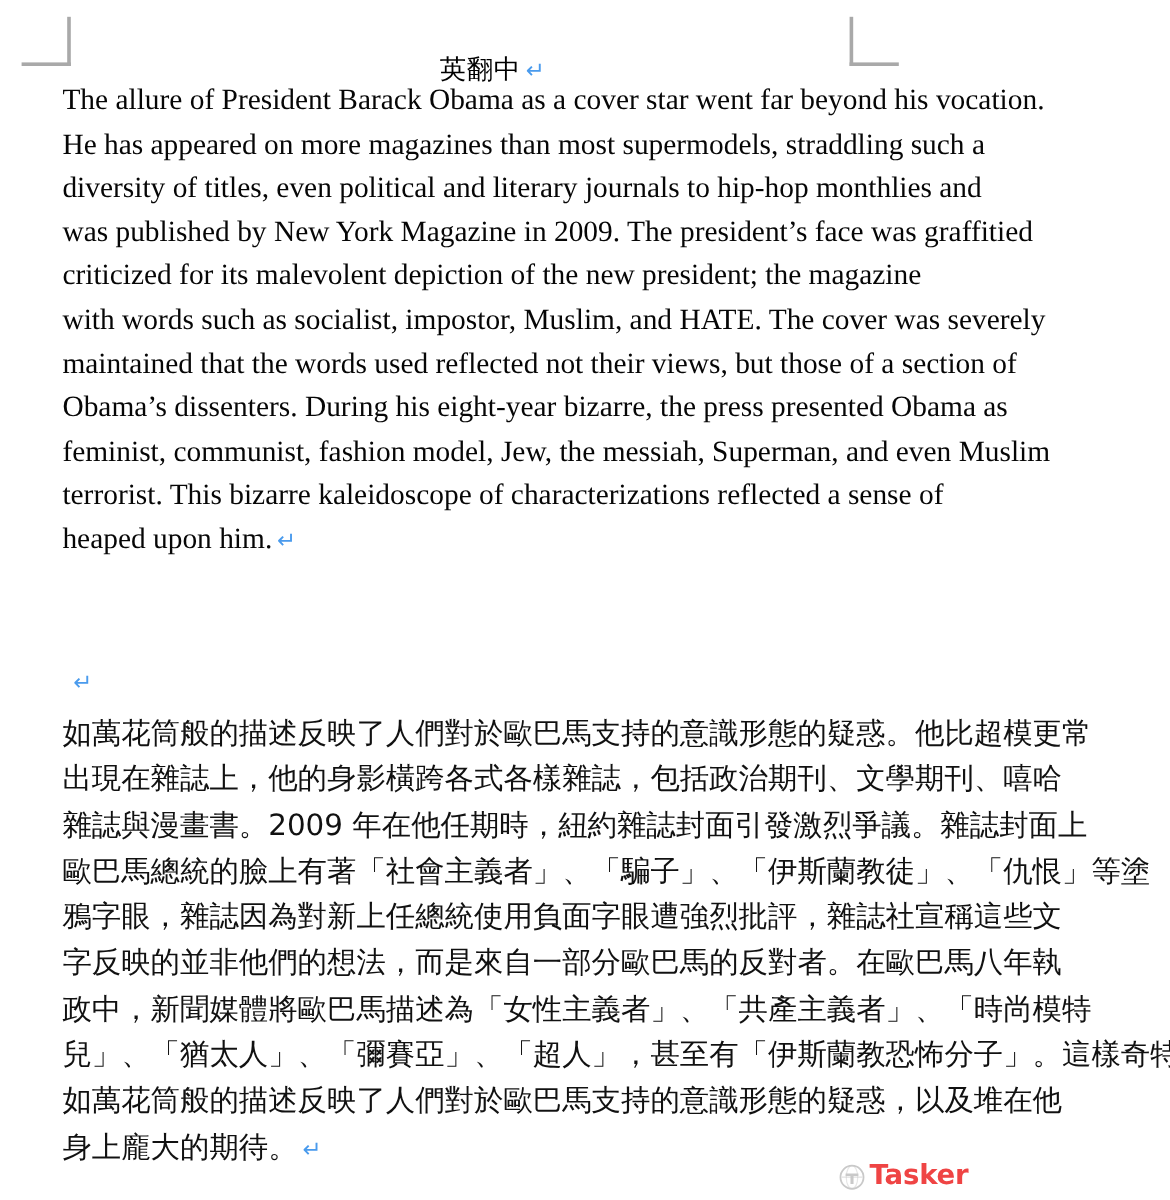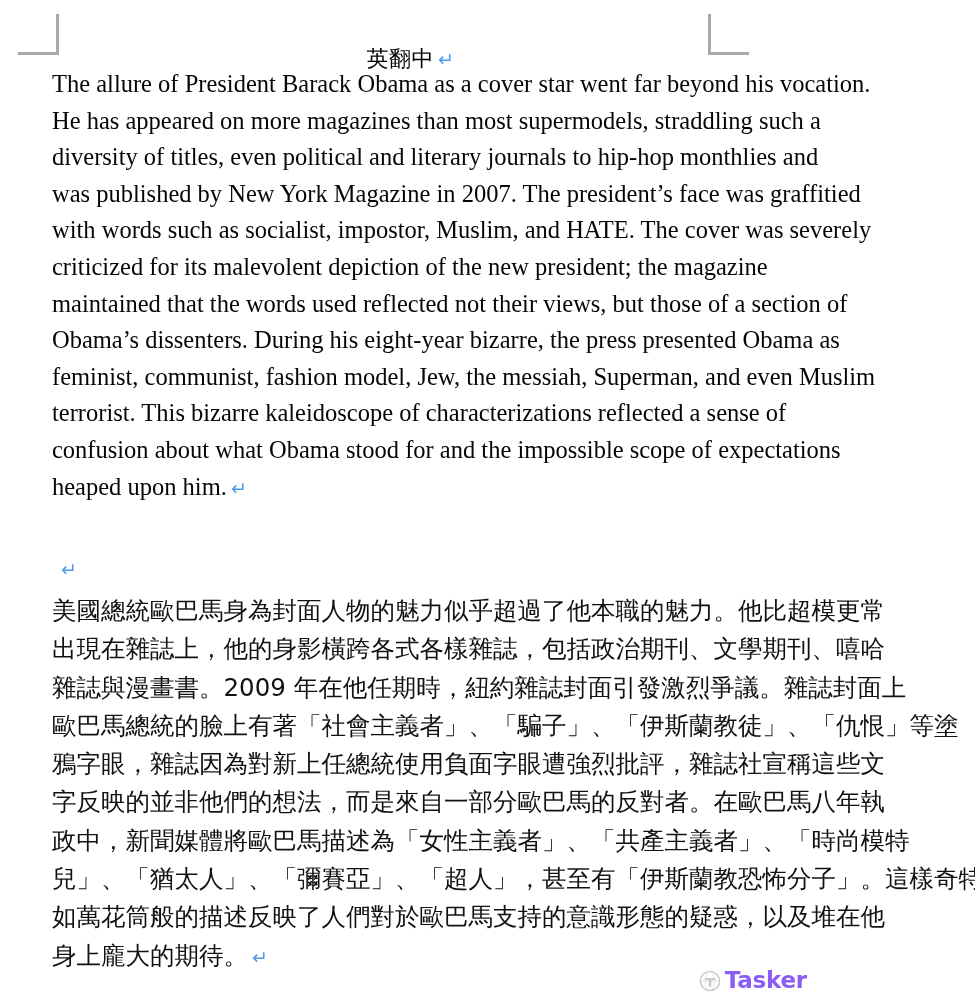--- a/index.html
+++ b/index.html
@@ -113,58 +113,57 @@
     display: flex;
     align-items: center;
     gap: 4px;
     opacity: 1;
   }
   .watermark svg { display: block; }
   .watermark-text {
     font-family: "DejaVu Sans", "Liberation Sans", sans-serif;
     font-size: 23px;
     font-weight: 700;
-    color: #8b5cf6;
+    color: #ef4444;
     letter-spacing: -0.2px;
     line-height: 1;
   }
 </style>
 </head>
 <body>
 
 <div class="page">
 
   <div class="crop-mark tl"></div>
   <div class="crop-mark tr"></div>
 
   <div class="doc-title">
     <span>英翻中</span><span class="pilcrow">↵</span>
   </div>
 
   <div class="en-block">
     <div class="en-line">The allure of President Barack Obama as a cover star went far beyond his vocation.</div>
     <div class="en-line">He has appeared on more magazines than most supermodels, straddling such a</div>
     <div class="en-line">diversity of titles, even political and literary journals to hip-hop monthlies and</div>
-    <div class="en-line">was published by New York Magazine in 2007. The president’s face was graffitied</div>
+    <div class="en-line">was published by New York Magazine in 2009. The president’s face was graffitied</div>
+    <div class="en-line">criticized for its malevolent depiction of the new president; the magazine</div>
     <div class="en-line">with words such as socialist, impostor, Muslim, and HATE. The cover was severely</div>
-    <div class="en-line">criticized for its malevolent depiction of the new president; the magazine</div>
     <div class="en-line">maintained that the words used reflected not their views, but those of a section of</div>
     <div class="en-line">Obama’s dissenters. During his eight-year bizarre, the press presented Obama as</div>
     <div class="en-line">feminist, communist, fashion model, Jew, the messiah, Superman, and even Muslim</div>
     <div class="en-line">terrorist. This bizarre kaleidoscope of characterizations reflected a sense of</div>
-    <div class="en-line">confusion about what Obama stood for and the impossible scope of expectations</div>
     <div class="en-line"><span>heaped upon him.</span><span class="pilcrow">↵</span></div>
   </div>
 
   <div class="blank-line">
     <span class="pilcrow">↵</span>
   </div>
 
   <div class="zh-block">
-    <div class="zh-line">美國總統歐巴馬身為封面人物的魅力似乎超過了他本職的魅力。他比超模更常</div>
+    <div class="zh-line">如萬花筒般的描述反映了人們對於歐巴馬支持的意識形態的疑惑。他比超模更常</div>
     <div class="zh-line">出現在雜誌上，他的身影橫跨各式各樣雜誌，包括政治期刊、文學期刊、嘻哈</div>
     <div class="zh-line">雜誌與漫畫書。2009 年在他任期時，紐約雜誌封面引發激烈爭議。雜誌封面上</div>
     <div class="zh-line">歐巴馬總統的臉上有著「社會主義者」、「騙子」、「伊斯蘭教徒」、「仇恨」等塗</div>
     <div class="zh-line">鴉字眼，雜誌因為對新上任總統使用負面字眼遭強烈批評，雜誌社宣稱這些文</div>
     <div class="zh-line">字反映的並非他們的想法，而是來自一部分歐巴馬的反對者。在歐巴馬八年執</div>
     <div class="zh-line">政中，新聞媒體將歐巴馬描述為「女性主義者」、「共產主義者」、「時尚模特</div>
     <div class="zh-line">兒」、「猶太人」、「彌賽亞」、「超人」，甚至有「伊斯蘭教恐怖分子」。這樣奇特</div>
     <div class="zh-line">如萬花筒般的描述反映了人們對於歐巴馬支持的意識形態的疑惑，以及堆在他</div>
     <div class="zh-line"><span>身上龐大的期待。</span><span class="pilcrow">↵</span></div>
   </div>

